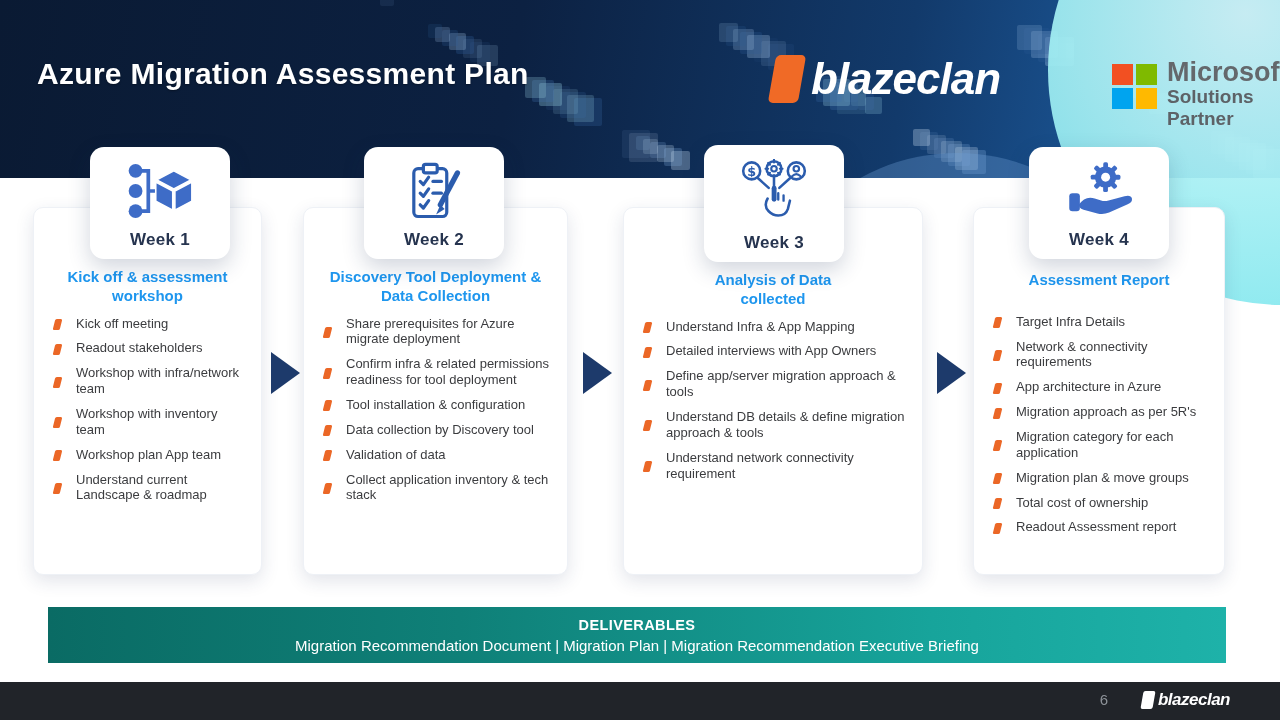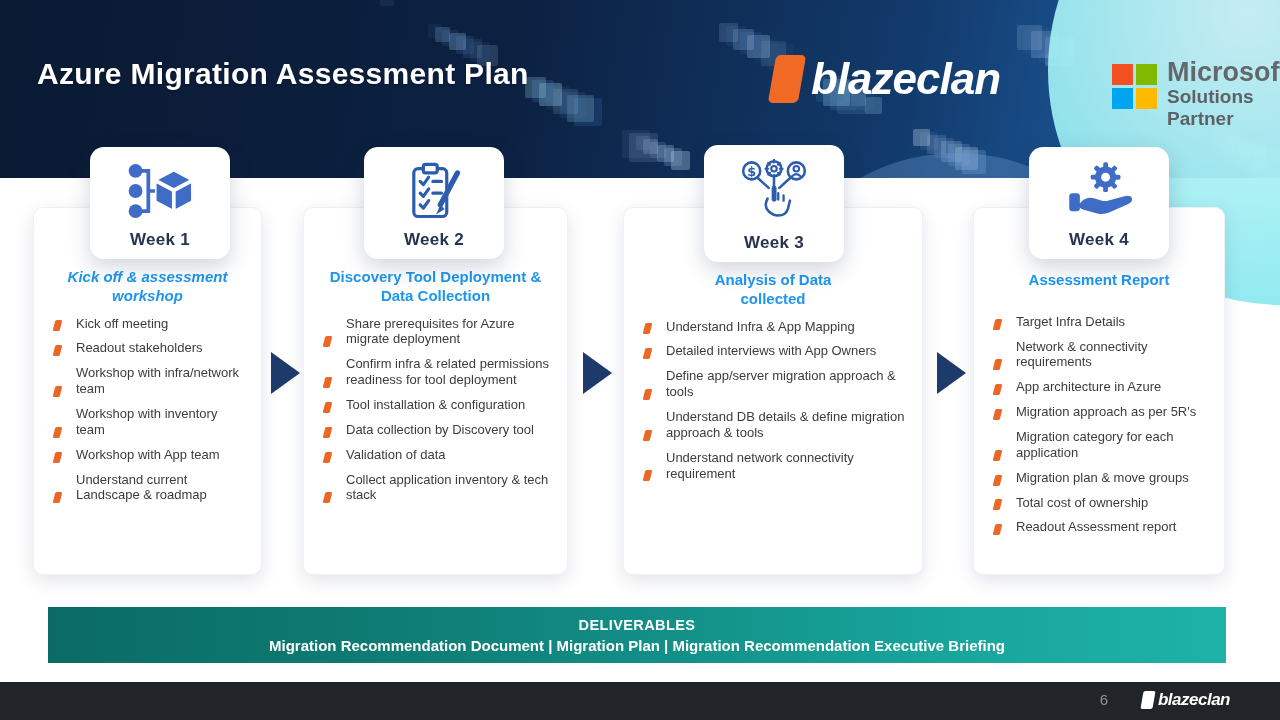--- a/index.html
+++ b/index.html
@@ -32,40 +32,40 @@
   .tile { position:absolute; width:140px; height:112px; background:#fff; border-radius:14px; z-index:4;
           box-shadow:0 8px 22px rgba(25,45,85,.20); display:flex; flex-direction:column; align-items:center;
           justify-content:flex-end; padding-bottom:9px; }
   .tile .icon-box { position:absolute; top:14px; left:0; right:0; display:flex; justify-content:center; }
   .week-label { font-size:17px; font-weight:bold; color:#26344f; letter-spacing:.3px; }
 
   
   .card { position:absolute; top:207px; height:368px; background:#fff; border-radius:10px; z-index:3;
           box-shadow:0 6px 18px rgba(30,50,90,.13); border:1px solid #eef1f6; }
   .card-head { margin:60px auto 10px; text-align:center; color:#1E96EE; font-weight:bold; font-size:15px; line-height:1.25; }
-  .c1 .card-head { max-width:185px;font-style:italic; }
+  .c1 .card-head { max-width:185px; }
   .c2 .card-head { max-width:235px; }
   .c3 .card-head { max-width:150px; margin-top:63px; }
   .c4 .card-head { max-width:200px; margin-top:63px; margin-bottom:24px; }
   ul.bullets { list-style:none; padding:0 14px 0 20px; }
-  ul.bullets li { display:flex; align-items:flex-end; margin-bottom:9px; }
+  ul.bullets li { display:flex; align-items:center; margin-bottom:9px; }
   .bmark { flex:0 0 auto; width:7px; height:11px; background:#EB6726; border-radius:1.5px;
            transform:skewX(-14deg); margin:2px 15px 0 0; }
   .btext { font-size:13px; color:#3b3c3f; line-height:1.22; }
 
   
   .arrow { position:absolute; top:352px; width:0; height:0; z-index:3;
            border-top:21px solid transparent; border-bottom:21px solid transparent; border-left:29px solid #1d3a6b; }
 
   
   .banner { position:absolute; left:48px; top:607px; width:1178px; height:56px; z-index:3;
             background:linear-gradient(90deg,#0a6b64 0%,#0f8078 35%,#17a49b 75%,#1eb2a9 100%);
             color:#fff; text-align:center; display:flex; flex-direction:column; justify-content:center; }
   .banner .l1 { font-size:14.5px; font-weight:bold; letter-spacing:.4px; margin-bottom:4px; }
-  .banner .l2 { font-size:15px; font-weight:bold; }
+  .banner .l2 { font-size:15px; font-weight:normal; }
 
   
   .footer { position:absolute; left:0; top:682px; width:1280px; height:38px; background:#212429; z-index:3; }
   .page-num { position:absolute; right:172px; top:9px; font-size:15px; color:#8d9298; }
   .f-logo { position:absolute; right:50px; top:8px; display:flex; align-items:center; }
   .f-mark { width:12px; height:18px; background:#fff; border-radius:2px; transform:skewX(-10deg); margin-right:4px; }
   .f-text { color:#fff; font-size:17px; font-weight:bold; font-style:italic; letter-spacing:-.5px; }
 </style>
 </head>
 <body>
@@ -274,21 +274,21 @@
         <li>
           <span class="bmark"></span>
           <span class="btext">Workshop with infra/network team</span>
         </li>
         <li>
           <span class="bmark"></span>
           <span class="btext">Workshop with inventory team</span>
         </li>
         <li>
           <span class="bmark"></span>
-          <span class="btext">Workshop with App team</span>
+          <span class="btext">Workshop plan App team</span>
         </li>
         <li>
           <span class="bmark"></span>
           <span class="btext">Understand current Landscape &amp; roadmap</span>
         </li>
       </ul>
   </div>
   <div class="card c2" style="left:303px; width:265px;">
     <div class="card-head">Discovery Tool Deployment &amp; Data Collection</div>
     <ul class="bullets">

